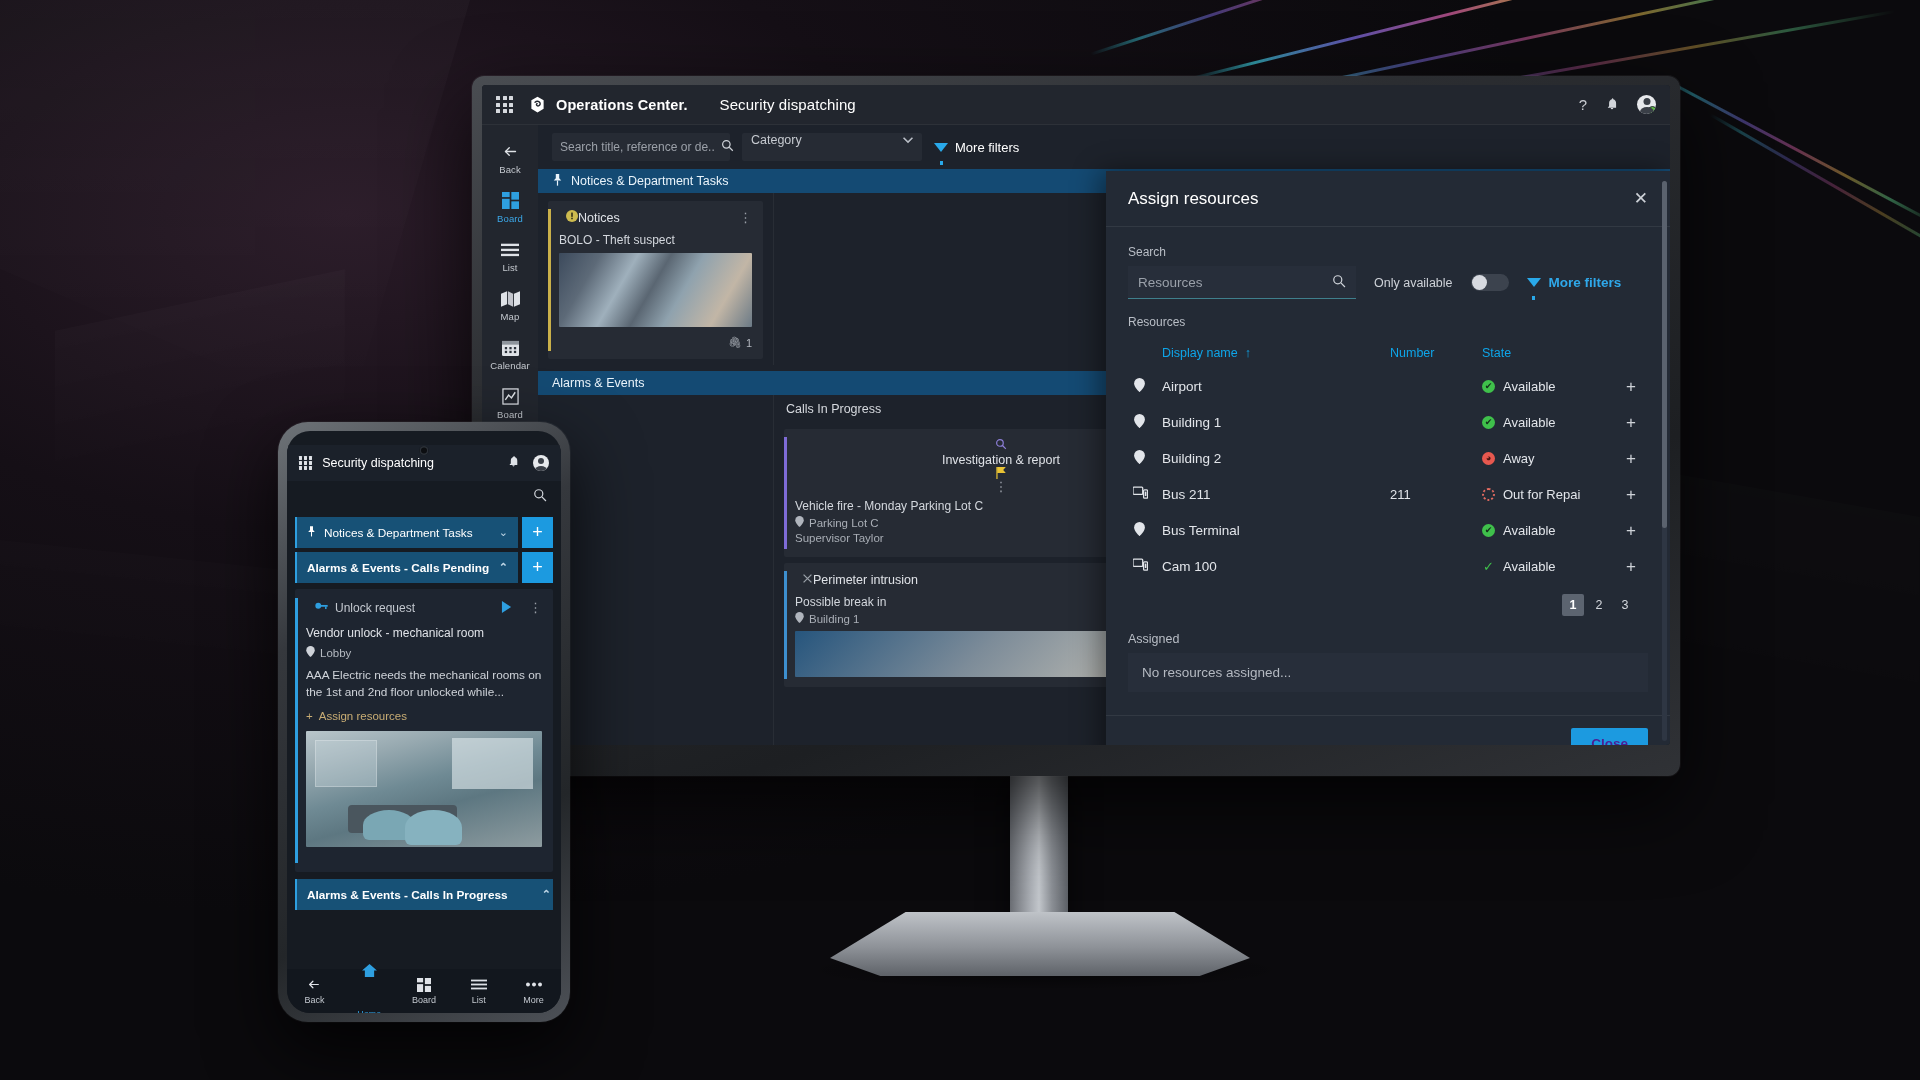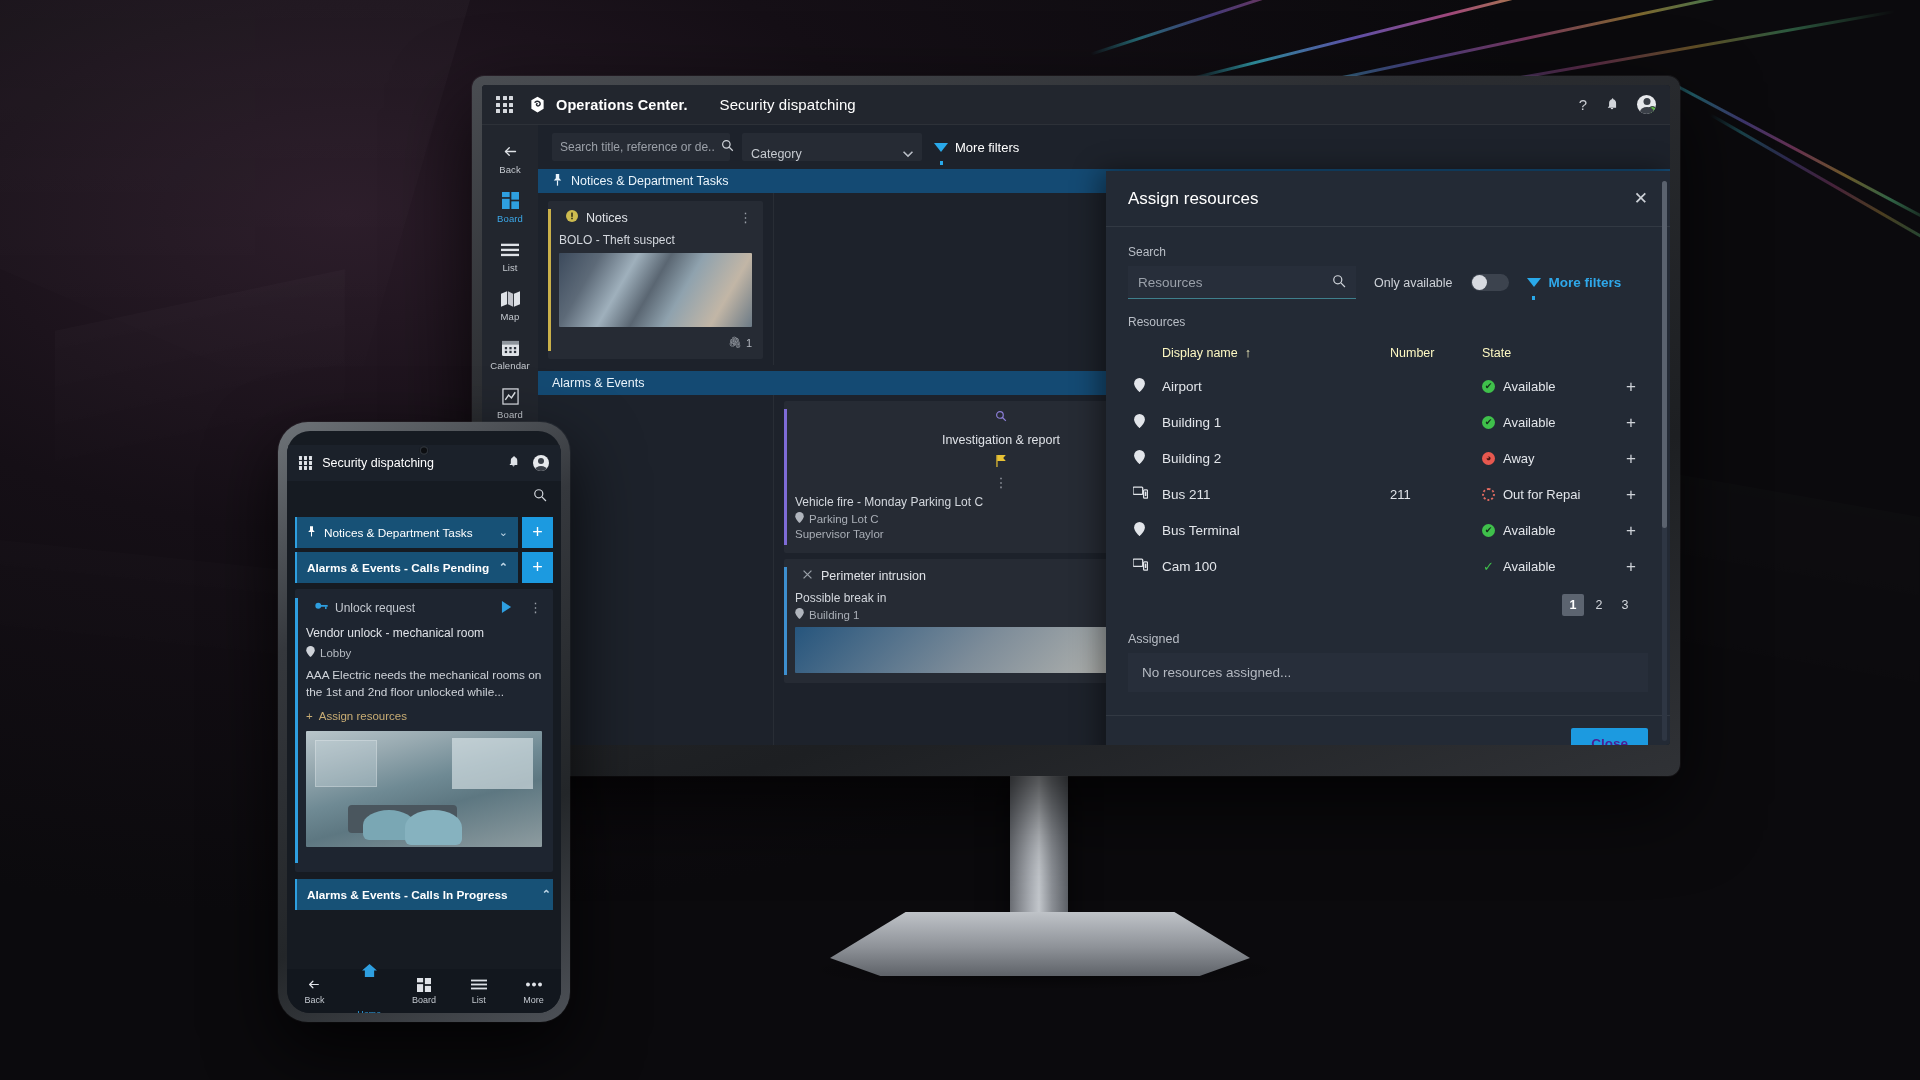--- a/index.html
+++ b/index.html
@@ -69,34 +69,34 @@
   .side-item { width:56px; padding:7px 0 6px; display:flex; flex-direction:column; align-items:center; gap:3px; cursor:pointer; color:#c5c9cf; }
   .side-item .lbl { font-size:9.5px; letter-spacing:.1px; }
   .side-item.active { color:#3ba7e8; }
   .side-ico { height:19px; display:flex; align-items:center; justify-content:center; }
 
   .content { flex:1; display:flex; flex-direction:column; min-width:0; position:relative; }
   .filterbar { height:44px; display:flex; align-items:center; gap:12px; padding:0 14px; background:#1d222b; }
   .search-box { width:178px; height:28px; background:#262b34; border-radius:2px; display:flex; align-items:center; padding:0 8px; gap:6px; }
   .search-box input { flex:1; background:transparent; border:0; outline:0; color:#cfd3d9; font-size:12px; font-family:"Liberation Sans",sans-serif; }
   .search-box input::placeholder { color:#9ba0a8; }
-  .cat-select { width:180px; height:28px; background:#262b34; border-radius:2px; display:flex; align-items:flex-end; justify-content:space-between; padding:0 9px; color:#c6cad0; font-size:12.5px; cursor:pointer; }
+  .cat-select { width:180px; height:28px; background:#262b34; border-radius:2px; display:flex; align-items:flex-start; justify-content:space-between; padding:0 9px; color:#c6cad0; font-size:12.5px; cursor:pointer; }
   .morefilters { display:flex; align-items:center; gap:7px; color:#fff; font-size:13px; cursor:pointer; }
   .funnel { width:0; height:0; border-left:7px solid transparent; border-right:7px solid transparent; border-top:9px solid #29a9ea; position:relative; }
   .funnel:after { content:""; position:absolute; left:-1.5px; top:9px; width:3px; height:4px; background:#29a9ea; }
 
   .swimlane { height:24px; background:#144a73; display:flex; align-items:center; gap:8px; padding:0 14px; color:#eaf4fb; font-size:12.5px; }
   .pin { font-size:12px; }
 
   .board-cols { display:flex; gap:0; padding:0; flex:1; min-height:0; }
   .bcol { flex:1; min-width:0; border-right:1px solid rgba(255,255,255,.05); }
   .bcol-head { height:28px; display:flex; align-items:center; justify-content:space-between; padding:0 12px; color:#d6d9de; font-size:12.5px; }
   .kebab { letter-spacing:0; line-height:.7; font-size:13px; color:#9aa0a8; cursor:pointer; }
   .card { background:#262b34; margin:6px 10px; border-radius:2px; padding:9px 11px 10px; }
-  .card-head { display:flex; align-items:center; gap:8px; margin-bottom:8px; }
+  .card-head { display:flex; align-items:center; margin-bottom:8px; }
   .card-accent { position:absolute; left:0; top:8px; bottom:8px; width:3px; }
   .card-wrap { position:relative; }
   .card-title { font-size:12.5px; color:#dfe2e7; flex:1; }
   .card-line { font-size:12px; color:#d3d7dd; margin:3px 0; }
   .card-sub { font-size:11.5px; color:#a9aeb6; margin:3px 0; display:flex; align-items:center; gap:5px; }
   .flag { font-size:12px; }
   .progress-row { display:flex; align-items:center; gap:8px; margin-top:7px; }
   .pbar { flex:1; height:5px; border-radius:3px; background:linear-gradient(90deg,#e03b2e,#e8a02a 38%, #cfd13a 60%, #5fc24a 100%); }
   .pct { font-size:11.5px; color:#e2e5ea; }
   .tag { display:inline-block; background:#1c9ae0; color:#fff; font-size:10.5px; font-weight:700; letter-spacing:.4px; padding:3px 7px; margin-top:8px; }
@@ -115,21 +115,21 @@
   .res-search { width:228px; height:33px; background:#272e3a; border-bottom:1.5px solid #3f7f8c; display:flex; align-items:center; padding:0 10px; }
   .res-search input { flex:1; background:transparent; border:0; outline:0; color:#d7dbe1; font-size:13.5px; font-family:"Liberation Sans",sans-serif; }
   .res-search input::placeholder { color:#9aa0a9; }
   .only-avail { font-size:12.5px; color:#ced2d8; }
   .toggle { width:38px; height:17px; border-radius:9px; background:#3c434e; position:relative; cursor:pointer; }
   .toggle i { position:absolute; left:1px; top:1px; width:15px; height:15px; border-radius:50%; background:#d7dae0; }
   .mf2 { display:flex; align-items:center; gap:8px; color:#2fa8ea; font-size:13.5px; font-weight:700; cursor:pointer; }
 
   .res-table { margin-top:2px; }
   .th-row, .tr-row { display:grid; grid-template-columns:34px 1fr 92px 132px 34px; align-items:center; }
-  .th-row { height:30px; color:#fef9c3; font-size:12.5px; }
+  .th-row { height:30px; color:#0ea5e9; font-size:12.5px; }
   .tr-row { height:36px; color:#e2e5ea; font-size:13.5px; }
   .th-name { display:flex; align-items:center; gap:7px; }
   .cell-num { font-size:13px; color:#e2e5ea; }
   .cell-state { display:flex; align-items:center; gap:8px; font-size:13px; white-space:nowrap; overflow:hidden; }
   .sdot { width:13px; height:13px; border-radius:50%; display:inline-flex; align-items:center; justify-content:center; flex:0 0 13px; font-size:9px; color:#13301a; }
   .sdot.green { background:#3fc04b; }
   .sdot.red { background:#e7584f; color:#4a1410; }
   .sdot.repair { background:transparent; border:2px dotted #e06a60; }
   .sdot.check { background:transparent; color:#3fc04b; font-size:13px; }
   .plus-btn { text-align:center; color:#cfd3d9; font-size:17px; cursor:pointer; line-height:1; }
@@ -383,20 +383,24 @@
           </div>
 
           <div class="swimlane" style="margin-top:6px;">
             <span>Alarms &amp; Events</span>
           </div>
 
           <div class="board-cols">
             <div class="bcol" style="max-width:236px;"></div>
 
             <div class="bcol">
+              <div class="bcol-head">
+                <span>Calls In Progress</span>
+                <span class="kebab">⋮</span>
+              </div>
               <div class="card card-wrap">
                 <div class="card-accent" style="background:#7e6bd6;"></div>
                 <div class="card-head" style="padding-left:7px;flex-direction:column;">
                   <span>
                     <svg width="12" height="12" viewBox="0 0 16 16" fill="none" stroke="#8d7fd8" stroke-width="1.6">
                         <circle cx="6.6" cy="6.6" r="4.4"></circle>
                         <path d="M10 10 14.4 14.4"></path>
                       </svg>
                   </span>
                   <span class="card-title">Investigation &amp; report</span>

